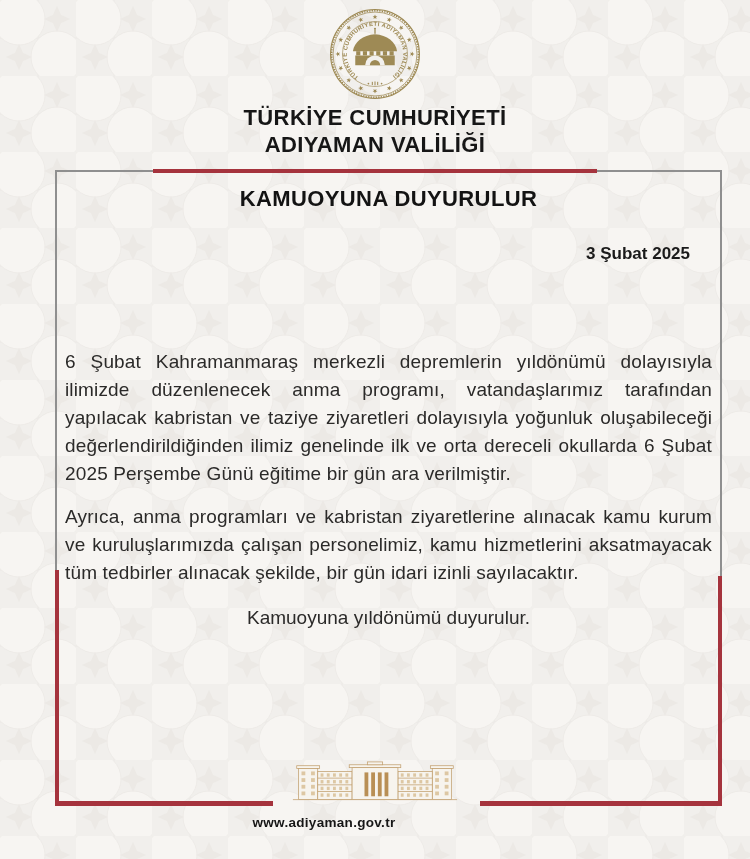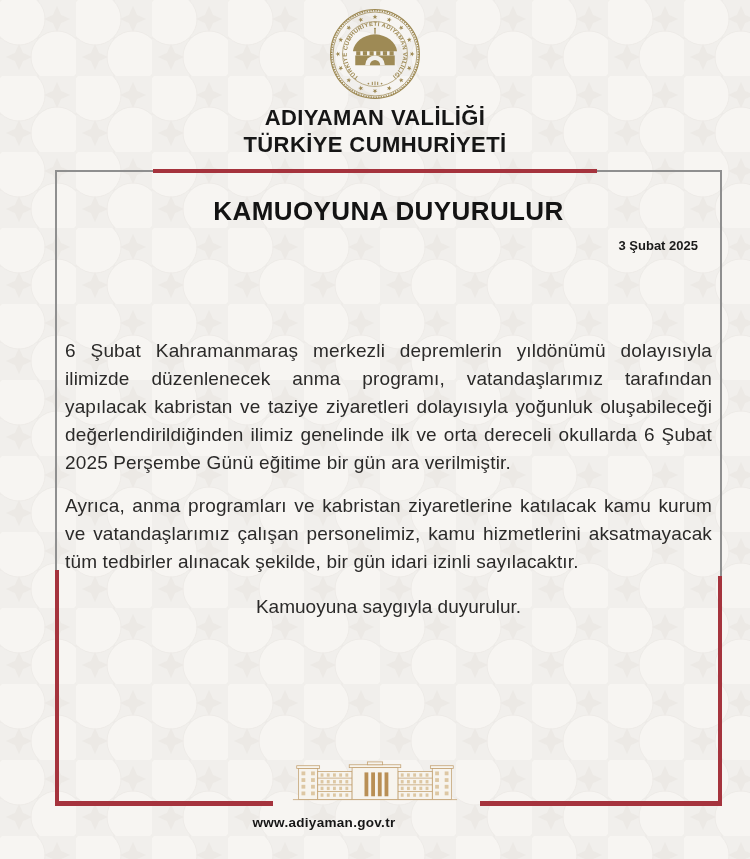--- a/index.html
+++ b/index.html
@@ -26,22 +26,22 @@
   .b-top-red   { position:absolute; top:-1px; left:98px; width:444px; height:4px; background:#A5333D; }
   .b-left-gray { position:absolute; top:0; left:0; width:2px; height:400px; background:#8F8F8F; }
   .b-left-red  { position:absolute; top:400px; bottom:0; left:0; width:4px; background:#A5333D; }
   .b-right-gray{ position:absolute; top:0; right:0; width:2px; height:406px; background:#8F8F8F; }
   .b-right-red { position:absolute; top:406px; bottom:0; right:0; width:4px; background:#A5333D; }
   .b-bot-left  { position:absolute; bottom:0; left:0; width:218px; height:5px; background:#A5333D; }
   .b-bot-right { position:absolute; bottom:0; left:425px; right:0; height:5px; background:#A5333D; }
 
   
   .content { position:absolute; left:55px; top:170px; width:667px; z-index:2; }
-  .title { margin-top:26px; text-align:center; font-size:26px; font-weight:800; letter-spacing:0.4px; color:#131313; }
-  .date  { margin-top:11px; padding-right:24px; text-align:right; font-size:13px; font-weight:700; color:#1a1a1a; }
+  .title { margin-top:16px; text-align:center; font-size:22px; font-weight:800; letter-spacing:0.4px; color:#131313; }
+  .date  { margin-top:32px; padding-right:32px; text-align:right; font-size:17px; font-weight:700; color:#1a1a1a; }
   .body-text { margin:0 10px; }
   .para { text-align:justify; font-size:19px; line-height:28px; color:#2b2a29; letter-spacing:0.15px; }
   .para-1 { margin-top:84px; }
   .para-2 { margin-top:15px; }
   .closing { margin-top:17px; text-align:center; font-size:19px; line-height:28px; color:#2b2a29; }
 
   
   .building { position:absolute; left:285px; top:760px; width:180px; height:42px; z-index:3; }
   .website { position:absolute; top:815px; left:0; width:648px; text-align:center;
              font-size:13.5px; font-weight:700; letter-spacing:0.3px; color:#161616; z-index:3; }
@@ -116,42 +116,42 @@
       <rect x="51.3" y="47" width="4.4" height="4.5" fill="#9E8A55"></rect>
       <rect x="58.4" y="47" width="4.4" height="4.5" fill="#9E8A55"></rect>
       <rect x="65.5" y="47" width="4.4" height="4.5" fill="#9E8A55"></rect>
       <path d="M29,51.5 H71 V62 H29 Z" fill="#9E8A55"></path>
       <path d="M39.5,62 A10.5,10.5 0 0 1 60.5,62 Z" fill="#F2F0ED"></path>
       <path d="M44.5,62 A5.5,5.5 0 0 1 55.5,62 Z" fill="#9E8A55"></path>
     </g>
   </svg>
 
   <div class="org-lines">
+    <div class="org-line">TÜRKİYE CUMHURİYETİ</div>
     <div class="org-line">ADIYAMAN VALİLİĞİ</div>
-    <div class="org-line">TÜRKİYE CUMHURİYETİ</div>
   </div>
 
   <div class="frame">
     <div class="b-top-gray"></div>
     <div class="b-top-red"></div>
     <div class="b-left-gray"></div>
     <div class="b-left-red"></div>
     <div class="b-right-gray"></div>
     <div class="b-right-red"></div>
     <div class="b-bot-left"></div>
     <div class="b-bot-right"></div>
   </div>
 
   <div class="content">
     <h1 class="title">KAMUOYUNA DUYURULUR</h1>
     <div class="date">3 Şubat 2025</div>
     <div class="body-text">
       <p class="para para-1">6 Şubat Kahramanmaraş merkezli depremlerin yıldönümü dolayısıyla ilimizde düzenlenecek anma programı, vatandaşlarımız tarafından yapılacak kabristan ve taziye ziyaretleri dolayısıyla yoğunluk oluşabileceği değerlendirildiğinden ilimiz genelinde ilk ve orta dereceli okullarda 6 Şubat 2025 Perşembe Günü eğitime bir gün ara verilmiştir.</p>
-      <p class="para para-2">Ayrıca, anma programları ve kabristan ziyaretlerine katılacak kamu kurum ve vatandaşlarımız çalışan personelimiz, kamu hizmetlerini aksatmayacak tüm tedbirler alınacak şekilde, bir gün idari izinli sayılacaktır.</p>
-      <p class="closing">Kamuoyuna saygıyla duyurulur.</p>
+      <p class="para para-2">Ayrıca, anma programları ve kabristan ziyaretlerine alınacak kamu kurum ve kuruluşlarımızda çalışan personelimiz, kamu hizmetlerini aksatmayacak tüm tedbirler alınacak şekilde, bir gün idari izinli sayılacaktır.</p>
+      <p class="closing">Kamuoyuna yıldönümü duyurulur.</p>
     </div>
   </div>
 
   <svg class="building" viewBox="0 0 180 44">
     <g stroke="#C2A070" stroke-width="0.8" fill="#F7F4EE">
       <line x1="4" y1="41.5" x2="176" y2="41.5"></line>
       <rect x="8" y="6" width="24" height="3"></rect>
       <rect x="148" y="6" width="24" height="3"></rect>
       <rect x="10" y="9" width="20" height="32.5"></rect>
       <rect x="150" y="9" width="20" height="32.5"></rect>

